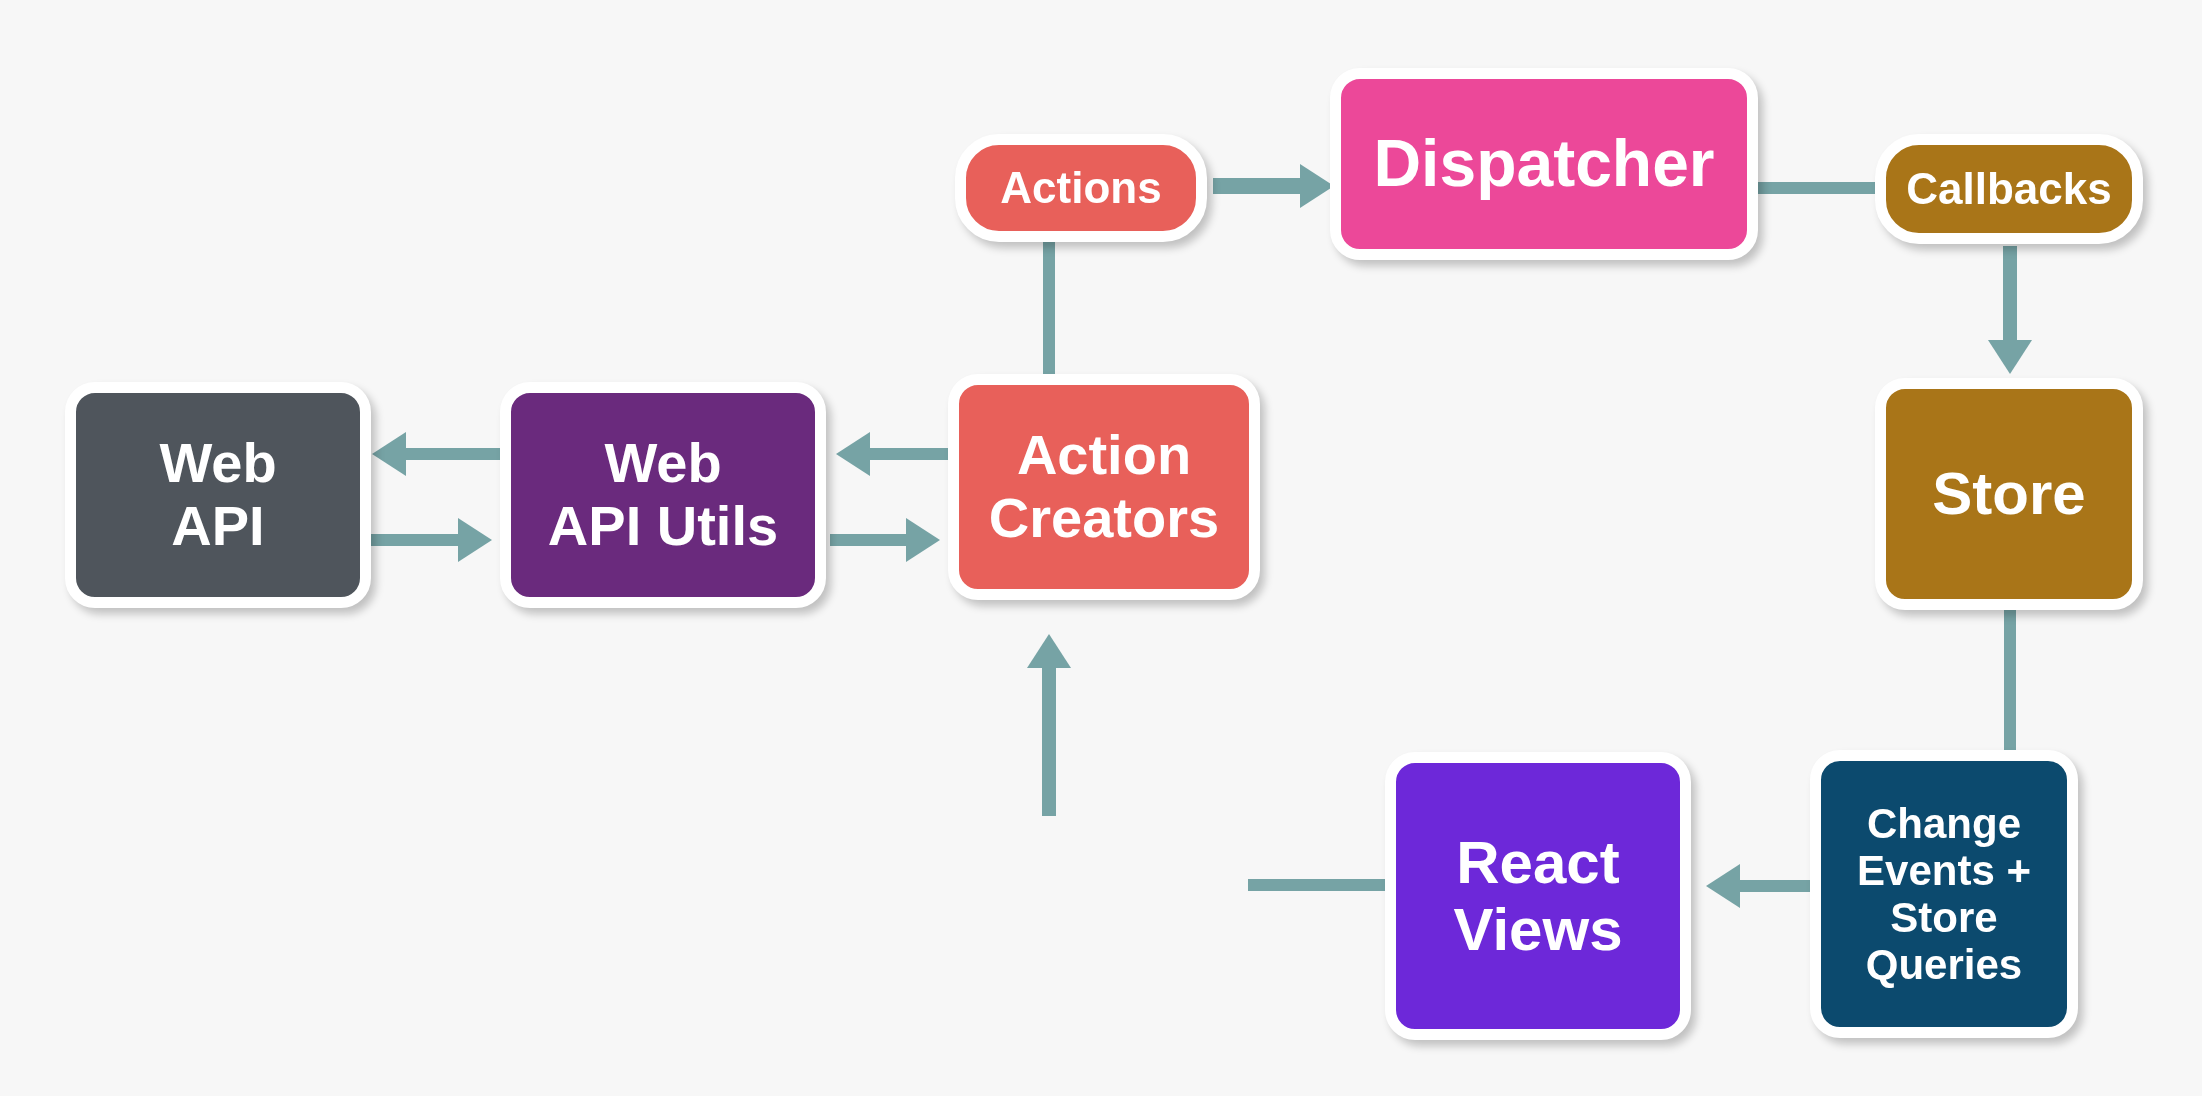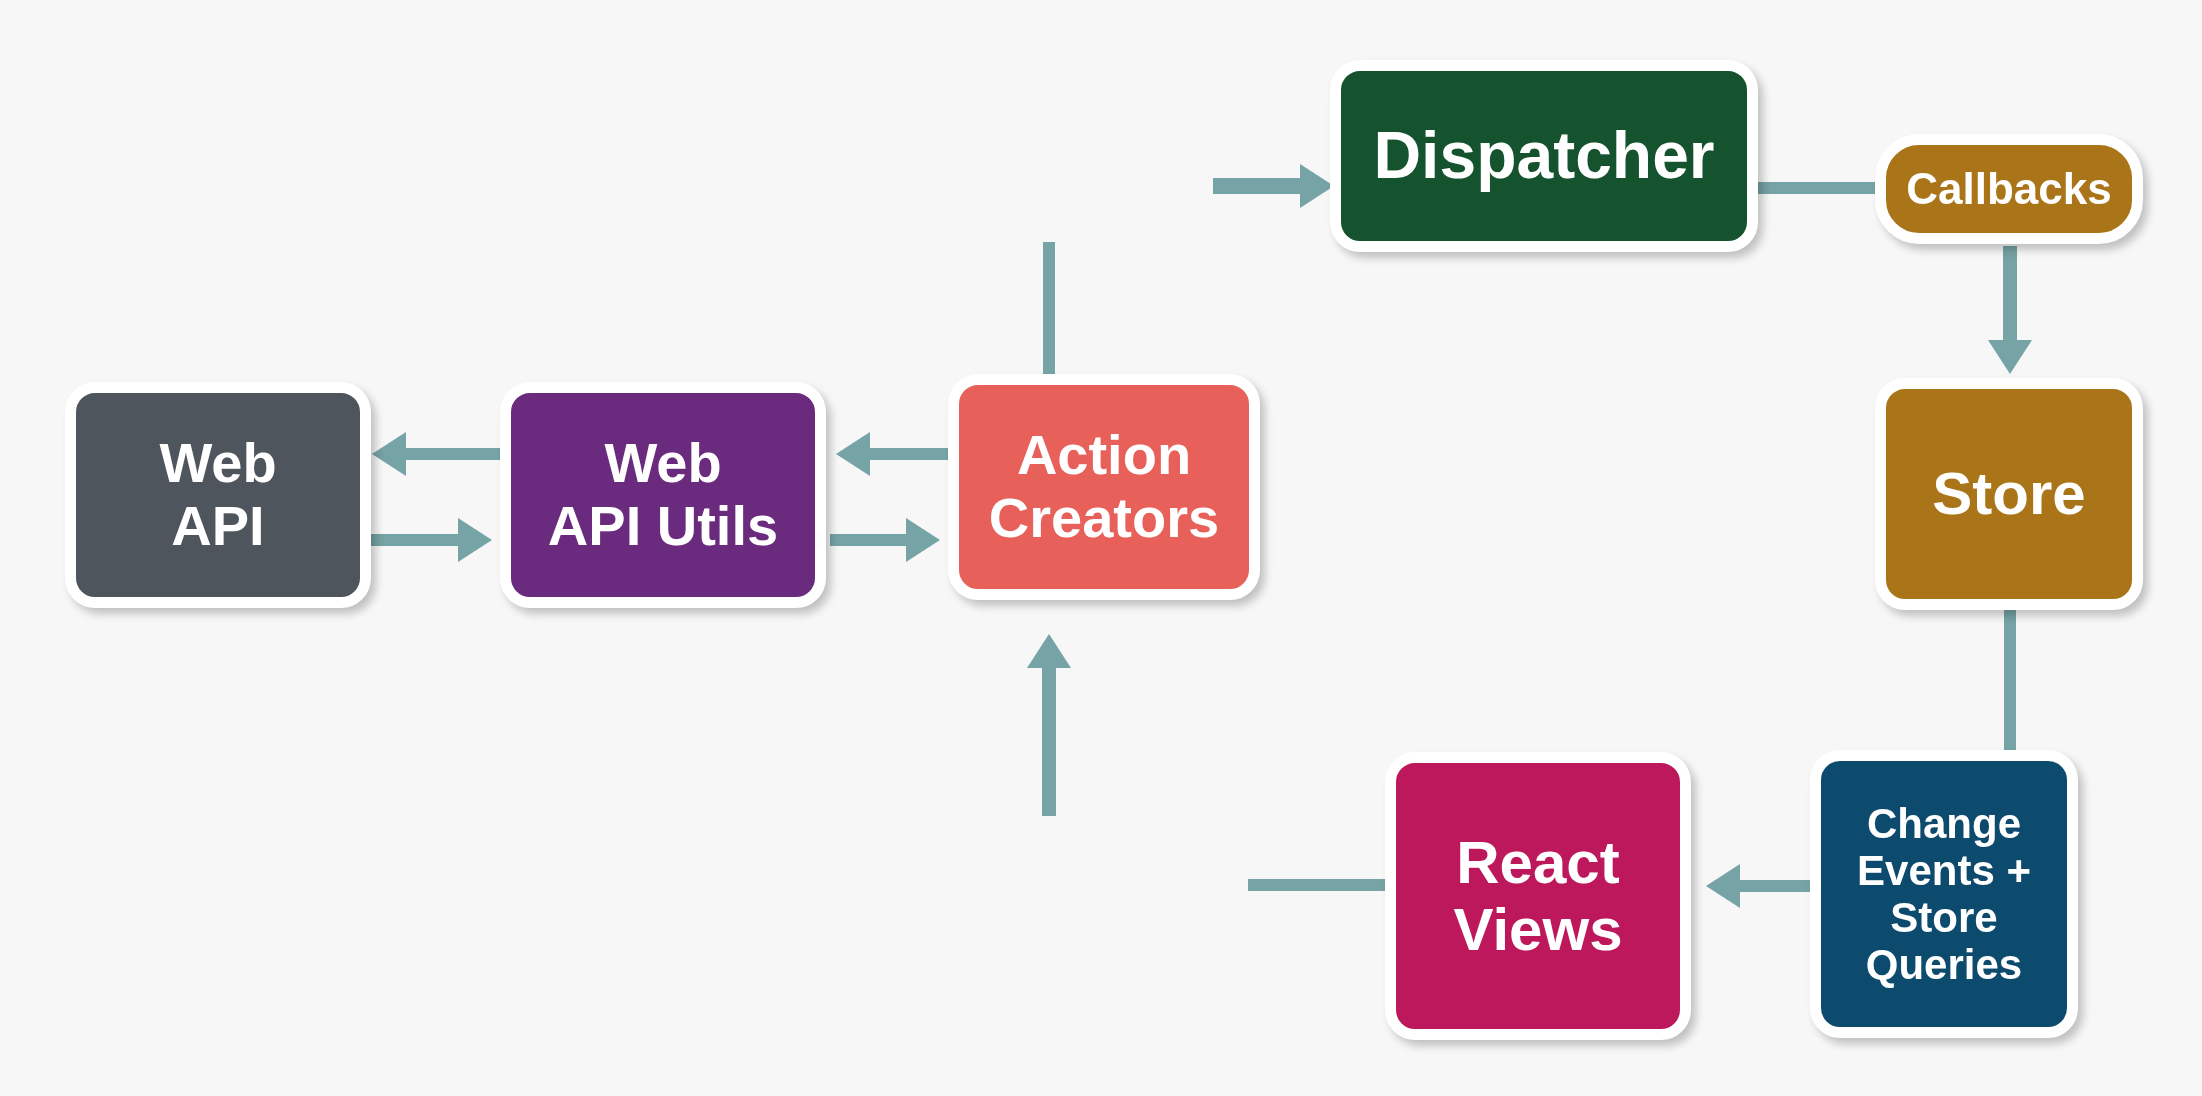--- a/index.html
+++ b/index.html
@@ -98,33 +98,34 @@
 
   <div class="conn" style="left:830px; top:534px; width:82px; height:12px;"></div>
   <div class="arrowhead ah-right" style="left:906px; top:518px;"></div>
 
   <div class="conn" style="left:406px; top:448px; width:98px; height:12px;"></div>
   <div class="arrowhead ah-left" style="left:372px; top:432px;"></div>
 
   <div class="conn" style="left:366px; top:534px; width:98px; height:12px;"></div>
   <div class="arrowhead ah-right" style="left:458px; top:518px;"></div>
 
+  <div class="node pill" style="left:955px; top:134px; width:252px; height:108px; background:#e8605a; font-size:44px;">Actions</div>
 
-  <div class="node" style="left:1330px; top:60px; width:428px; height:192px; background:#14532d; font-size:66px;">Dispatcher</div>
+  <div class="node" style="left:1330px; top:68px; width:428px; height:192px; background:#ec4899; font-size:66px;">Dispatcher</div>
 
   <div class="node pill" style="left:1875px; top:134px; width:268px; height:110px; background:#a97518; font-size:44px;">Callbacks</div>
 
   <div class="node" style="left:1875px; top:378px; width:268px; height:232px; background:#a97518; font-size:60px;">Store</div>
 
   <div class="node" style="left:1810px; top:750px; width:268px; height:288px; background:#0c4a6e; font-size:42px;">Change
 Events +
 Store
 Queries</div>
 
-  <div class="node" style="left:1385px; top:752px; width:306px; height:288px; background:#be185d; font-size:60px;">React
+  <div class="node" style="left:1385px; top:752px; width:306px; height:288px; background:#6d28d9; font-size:60px;">React
 Views</div>
 
 
   <div class="node" style="left:948px; top:374px; width:312px; height:226px; background:#e8605a; font-size:56px;">Action
 Creators</div>
 
   <div class="node" style="left:500px; top:382px; width:326px; height:226px; background:#6a2a7d; font-size:56px;">Web
 API Utils</div>
 
   <div class="node" style="left:65px; top:382px; width:306px; height:226px; background:#4f555c; font-size:56px;">Web

